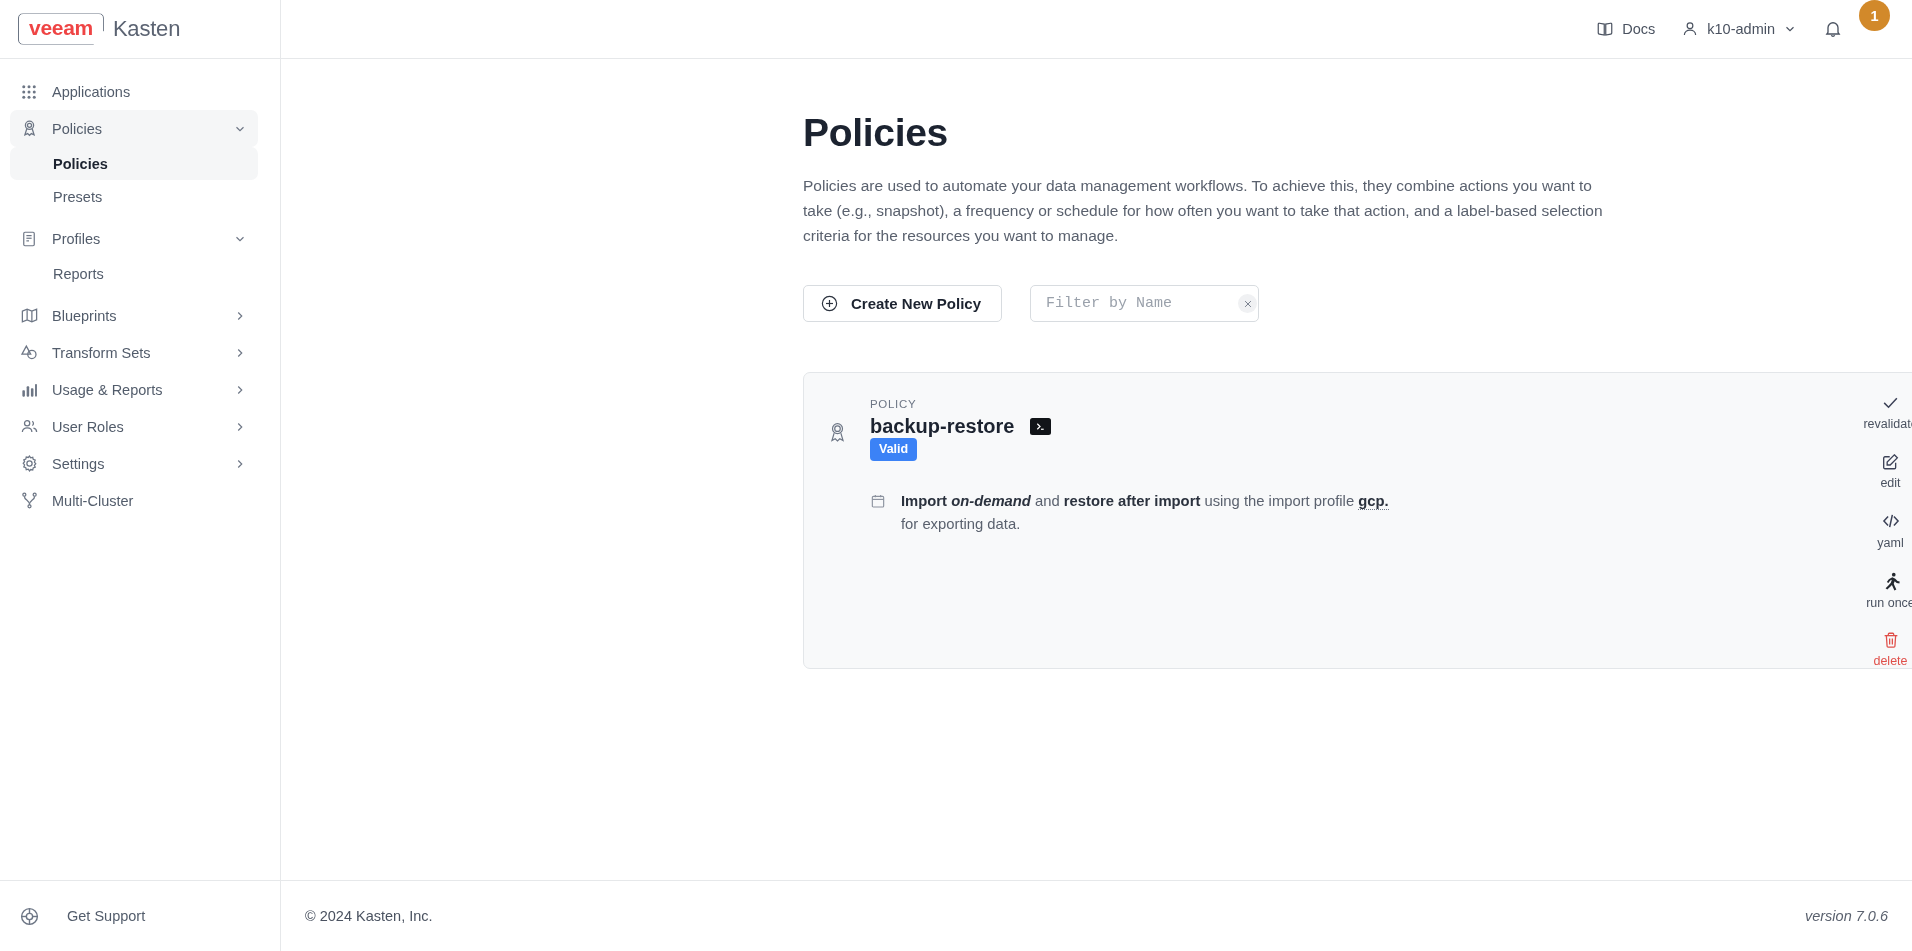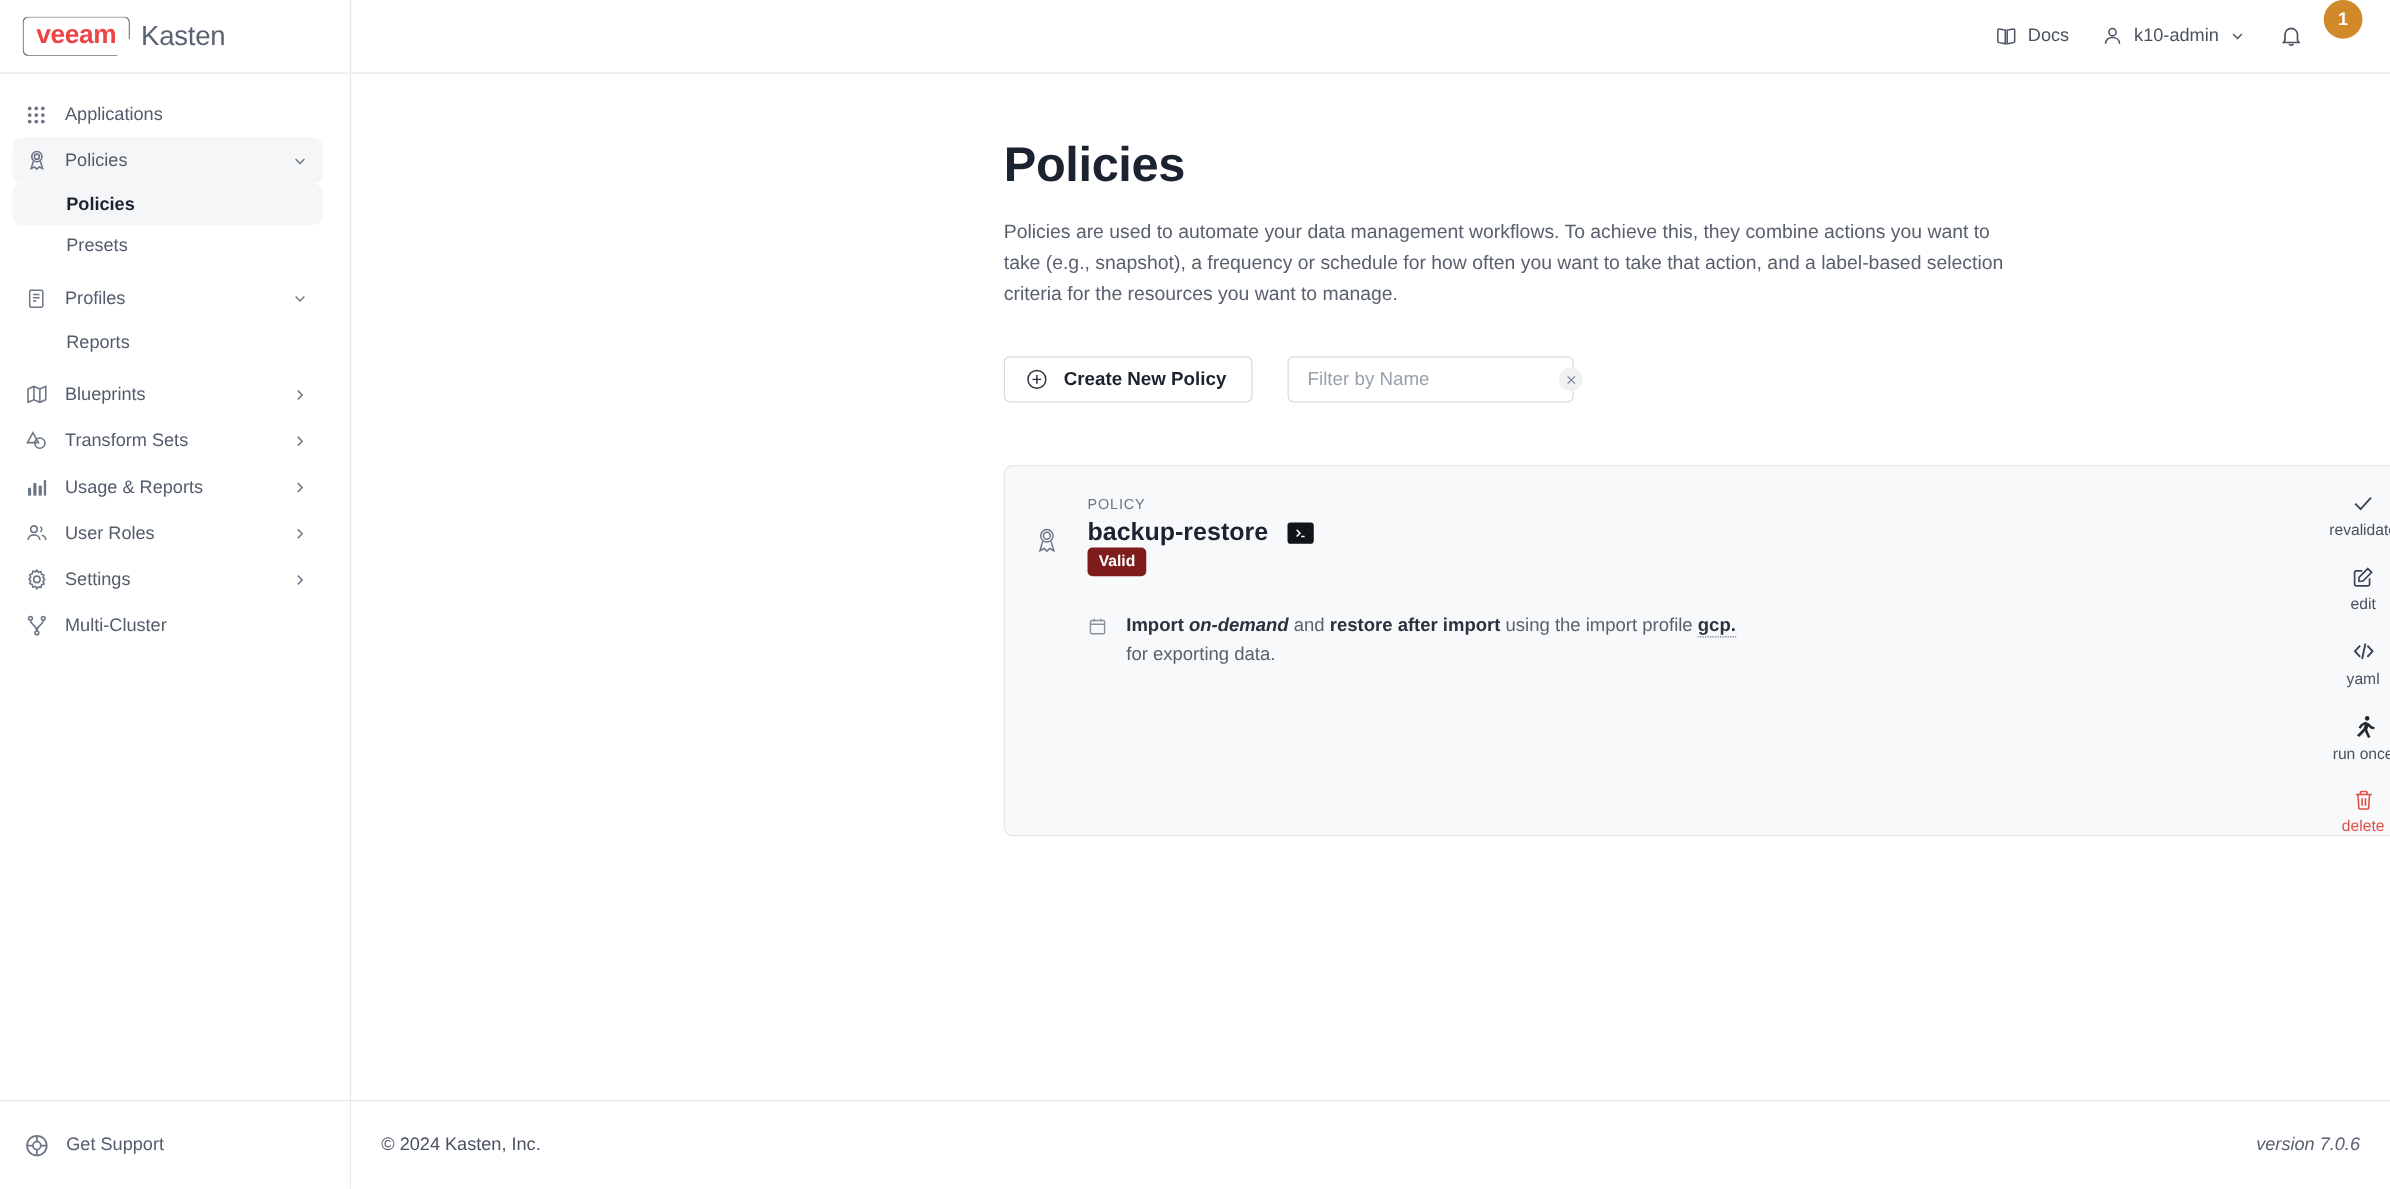--- a/index.html
+++ b/index.html
@@ -71,21 +71,21 @@
     cursor: pointer;
   }
   .nav-sub.active { background: #f5f6f7; color: #1c2330; font-weight: 700; }
   .nav-spacer { height: 7px; }
 
   .support {
     border-top: 1px solid #e6e8ea;
     height: 71px;
     display: flex; align-items: center;
     padding-left: 19px;
-    gap: 13px;
+    gap: 27px;
     color: #525c6b;
     font-size: 14.5px;
     cursor: pointer;
   }
 
   
   .main { flex: 1 1 auto; display: flex; flex-direction: column; min-width: 0; }
   .topbar {
     height: 59px;
     border-bottom: 1px solid #e6e8ea;
@@ -132,21 +132,21 @@
   .filter-wrap {
     width: 229px; height: 37px;
     border: 1px solid #d8dce0; border-radius: 5px;
     background: #ffffff;
     display: flex; align-items: center;
     padding: 0 10px 0 13px;
   }
   .filter-wrap input {
     flex: 1 1 auto; border: none; outline: none;
     font-size: 15px; color: #0369a1; background: transparent;
-    font-family: Liberation Sans, sans-serif;
+    font-family: Liberation Mono, monospace;
   }
   .filter-wrap input::placeholder { color: #9aa1ab; }
   .clear-x {
     width: 19px; height: 19px; border-radius: 50%;
     background: #f0f1f3; color: #7b8290;
     display:flex; align-items:center; justify-content:center;
     font-size: 12px; cursor: pointer; flex: 0 0 19px;
   }
 
   
@@ -168,21 +168,21 @@
   }
   .policy-name-row { display: flex; align-items: center; gap: 15px; }
   .policy-name { font-size: 20px; font-weight: 700; color: #1c2330; }
   .term-badge {
     width: 21px; height: 17px; background: #111418; border-radius: 2.5px;
     display: flex; align-items: center; justify-content: center;
     cursor: pointer;
   }
   .valid-badge {
     display: inline-block;
-    background: #7f1d1d; color: #ffffff;
+    background: #3b82f6; color: #ffffff;
     font-size: 12.5px; font-weight: 700;
     padding: 4px 9px 5px 9px; border-radius: 4px;
     margin-bottom: 29px;
   }
   .action-line { display: flex; gap: 14px; align-items: flex-start; max-width: 880px; }
   .cal-icn { padding-top: 3px; flex: 0 0 17px; }
   .action-text { font-size: 14.8px; color: #5a616e; line-height: 1.56; }
   .action-text b { color: #2b323e; font-weight: 700; }
   .action-text i { color: #2b323e; font-weight: 700; font-style: italic; }
   .profile-link {

